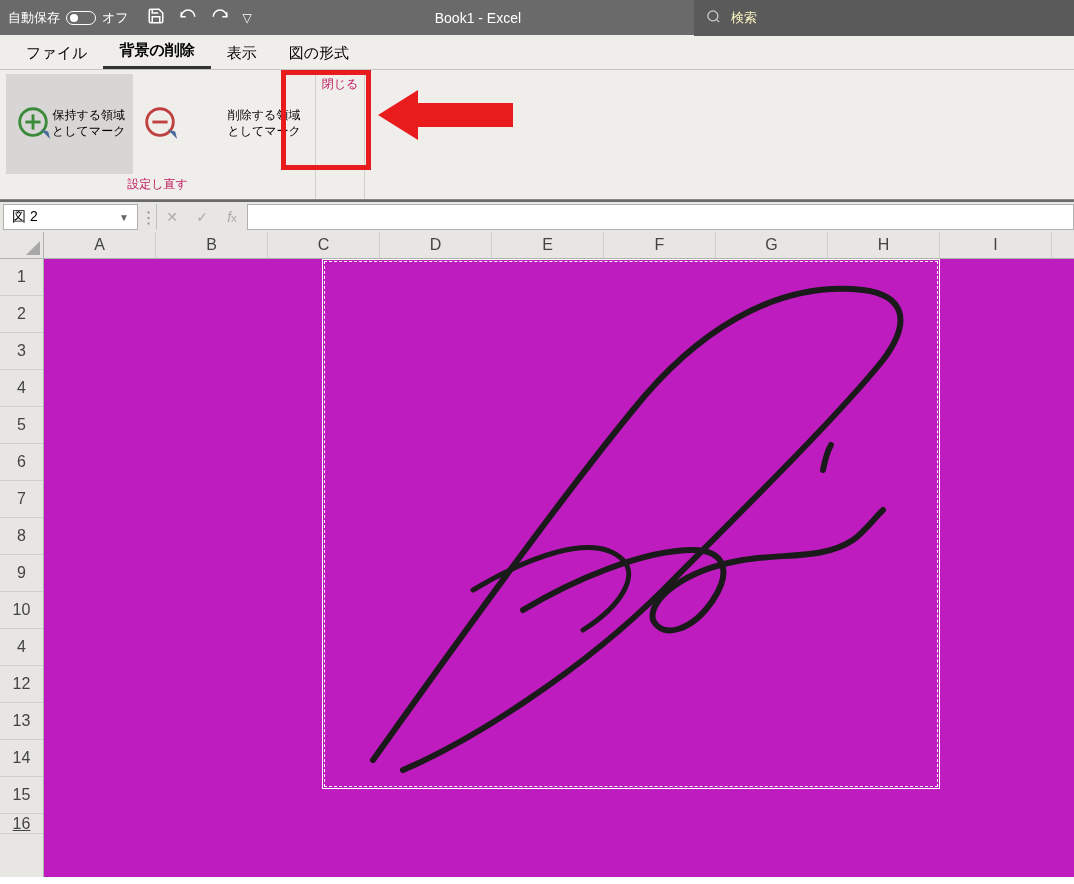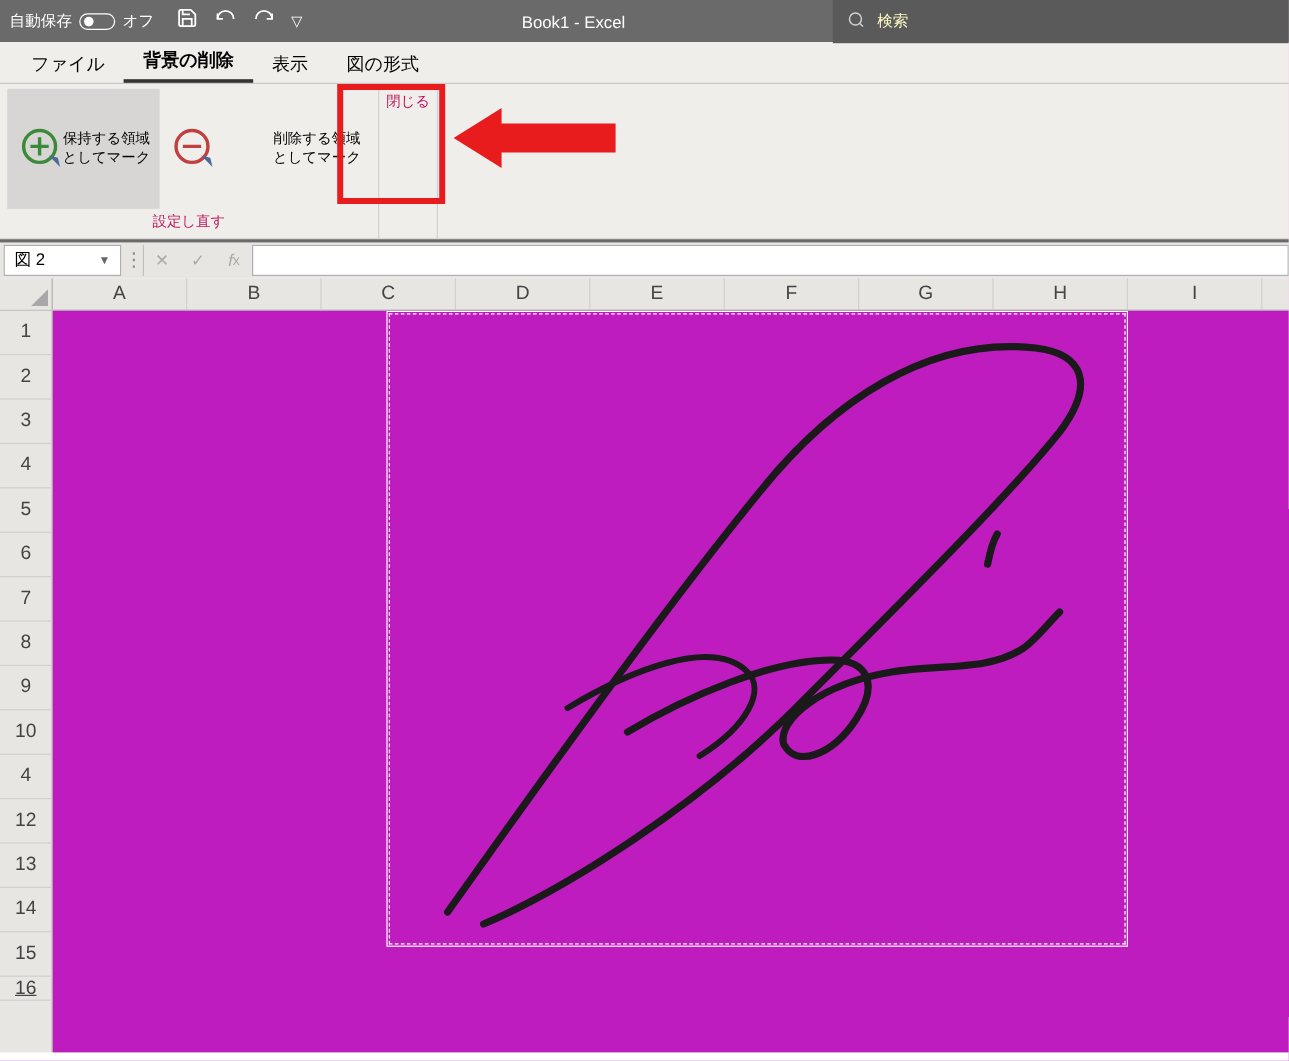--- a/index.html
+++ b/index.html
@@ -25,21 +25,21 @@
     .ribbon-btn { display: flex; flex-direction: row; align-items: center; justify-content: flex-start; padding: 16px 8px; cursor: pointer; font-size: 12px; text-align: center; min-width: 70px; }
     .ribbon-btn.selected { background: #d8d6d4; }
     .ribbon-btn-icon { height: 44px; display: flex; align-items: center; justify-content: center; margin-bottom: 4px; }
     .ribbon-btn-label { line-height: 1.3; }
     
     .highlight-box { position: absolute; border: 5px solid #e81c1c; left: 281px; top: 0px; width: 90px; height: 100px; pointer-events: none; }
     .arrow-annotation { position: absolute; left: 378px; top: 15px; pointer-events: none; }
     
     .formula-bar-area { background: #e8e6e3; border-top: 2px solid #6a6a6a; }
     .formula-row { height: 30px; display: flex; align-items: center; }
-    .name-box { width: 98px; height: 26px; background: #fff; border: 1px solid #b0b0b0; margin: 0 3px; padding: 0 8px; font-size: 14px; display: flex; align-items: center; justify-content: space-between; }
+    .name-box { width: 135px; height: 26px; background: #fff; border: 1px solid #b0b0b0; margin: 0 3px; padding: 0 8px; font-size: 14px; display: flex; align-items: center; justify-content: space-between; }
     .name-box-arrow { color: #666; font-size: 10px; }
     .fb-sep { width: 16px; height: 26px; display: flex; align-items: center; justify-content: center; color: #888; border-right: 1px solid #c0c0c0; }
     .fb-btn { width: 30px; height: 26px; display: flex; align-items: center; justify-content: center; color: #aaa; cursor: pointer; font-size: 14px; }
     .fb-input { flex: 1; height: 26px; background: #fff; border: 1px solid #b0b0b0; }
     
     .grid-area { position: relative; }
     .col-headers { height: 27px; display: flex; background: #e8e6e3; border-bottom: 1px solid #b0b0b0; }
     .select-all { width: 44px; border-right: 1px solid #b0b0b0; background: #e8e6e3; position: relative; }
     .select-all::after { content: ""; position: absolute; right: 3px; bottom: 3px; border-style: solid; border-width: 0 0 14px 14px; border-color: transparent transparent #a8a8a8 transparent; }
     .col-header { flex: 1; border-right: 1px solid #d0d0d0; display: flex; align-items: center; justify-content: center; font-size: 16px; color: #444; max-width: 112px; }

